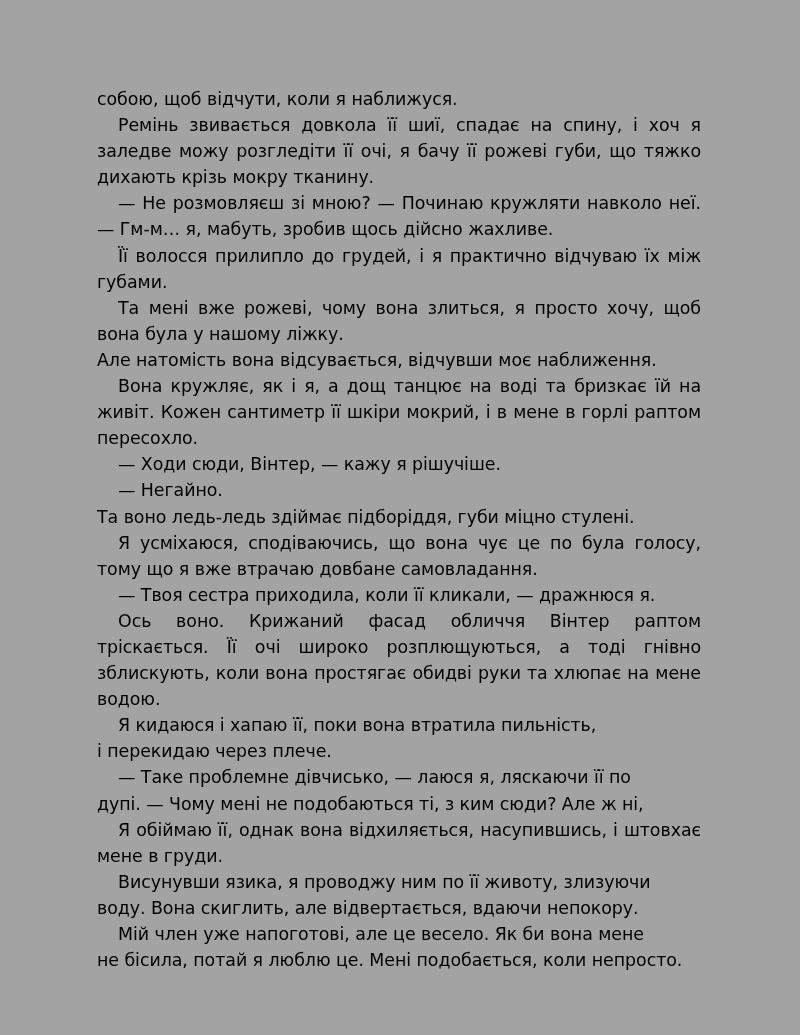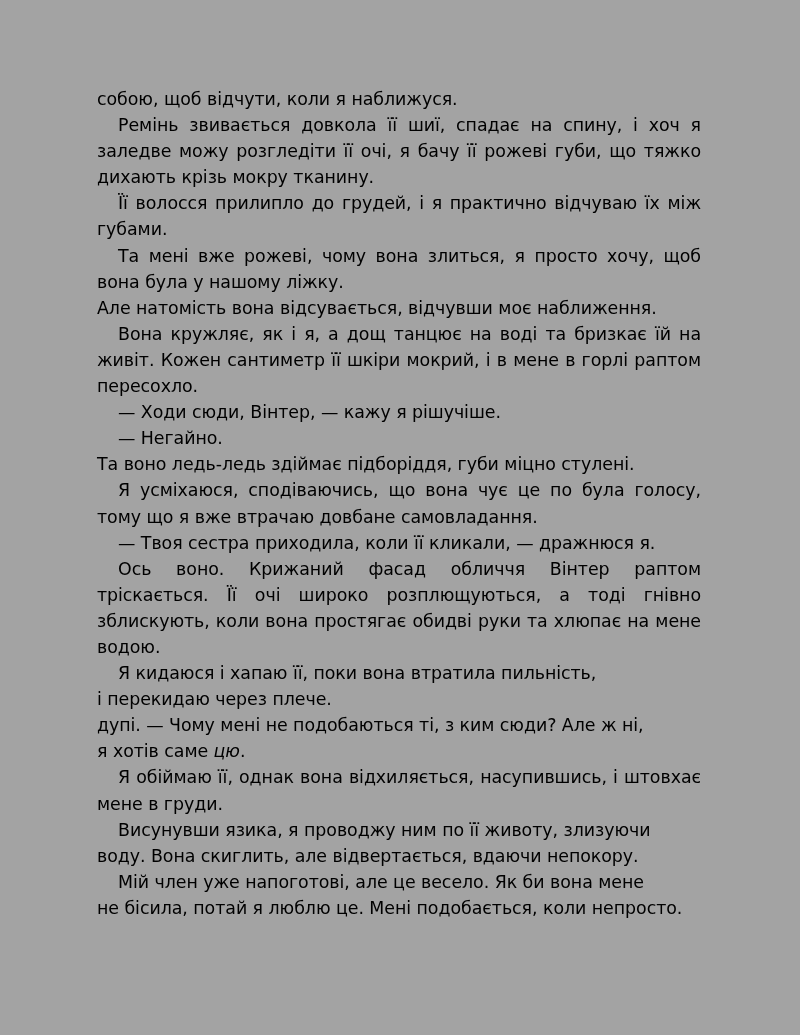--- a/index.html
+++ b/index.html
@@ -55,34 +55,35 @@
   }
 </style>
 </head>
 <body>
 
 <div class="page">
   <div class="text-column">
 
     <p class="para noindent ragged">собою, щоб відчути, коли я наближуся.</p>
     <p class="para indent">Ремінь звивається довкола її шиї, спадає на спину, і хоч я заледве можу розгледіти її очі, я бачу її рожеві губи, що тяжко дихають крізь мокру тканину.</p>
+    <p class="para indent">— Не розмовляєш зі мною? — Починаю кружляти навколо неї. — Гм-м… я, мабуть, зробив щось дійсно жахливе.</p>
     <p class="para indent">Її волосся прилипло до грудей, і я практично відчуваю їх між губами.</p>
     <p class="para indent">Та мені вже рожеві, чому вона злиться, я просто хочу, щоб вона була у нашому ліжку.</p>
     <p class="para noindent ragged">Але натомість вона відсувається, відчувши моє наближення.</p>
     <p class="para indent">Вона кружляє, як і я, а дощ танцює на воді та бризкає їй на живіт. Кожен сантиметр її шкіри мокрий, і в мене в горлі раптом пересохло.</p>
     <p class="para indent ragged">— Ходи сюди, Вінтер, — кажу я рішучіше.</p>
     <p class="para indent ragged">— Негайно.</p>
     <p class="para noindent ragged">Та воно ледь-ледь здіймає підборіддя, губи міцно стулені.</p>
     <p class="para indent">Я усміхаюся, сподіваючись, що вона чує це по була голосу, тому що я вже втрачаю довбане самовладання.</p>
     <p class="para indent ragged">— Твоя сестра приходила, коли її кликали, — дражнюся я.</p>
     <p class="para indent">Ось воно. Крижаний фасад обличчя Вінтер раптом тріскається. Її очі широко розплющуються, а тоді гнівно зблискують, коли вона простягає обидві руки та хлюпає на мене водою.</p>
     <p class="para indent ragged">Я кидаюся і хапаю її, поки вона втратила пильність,</p>
     <p class="para noindent ragged">і перекидаю через плече.</p>
+    <p class="para indent ragged">— Таке проблемне дівчисько, — лаюся я, ляскаючи її по</p>
     <p class="para noindent ragged">дупі. — Чому мені не подобаються ті, з ким сюди? Але ж ні,</p>
-    <p class="para noindent ragged"><span>я хотів саме </span><em class="it">цю</em><span>.</span></p>
     <p class="para indent">Я обіймаю її, однак вона відхиляється, насупившись, і штовхає мене в груди.</p>
     <p class="para indent ragged">Висунувши язика, я проводжу ним по її животу, злизуючи</p>
     <p class="para noindent ragged">воду. Вона скиглить, але відвертається, вдаючи непокору.</p>
     <p class="para indent ragged">Мій член уже напоготові, але це весело. Як би вона мене</p>
     <p class="para noindent ragged">не бісила, потай я люблю це. Мені подобається, коли непросто.</p>
 
   </div>
 </div>
 
 </body></html>

